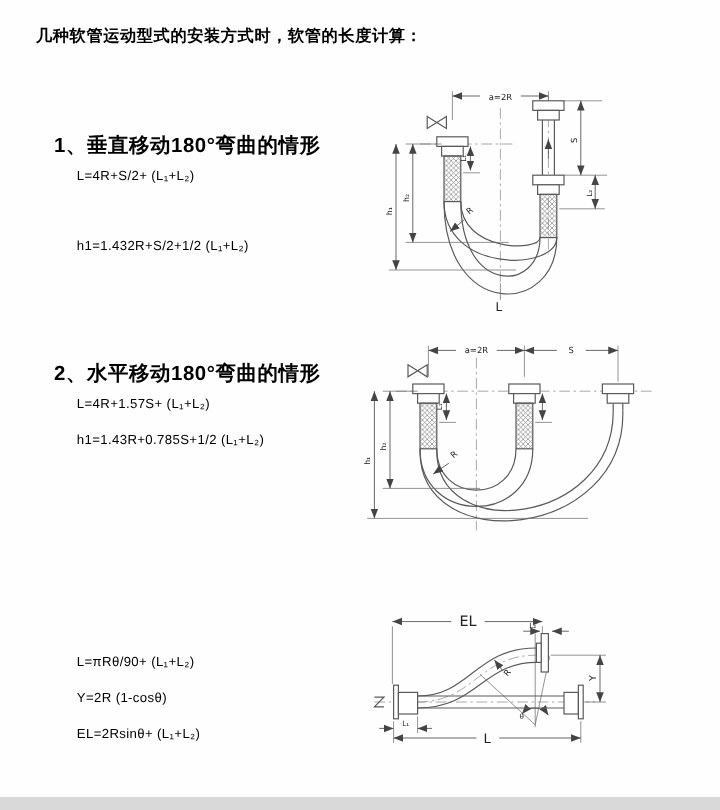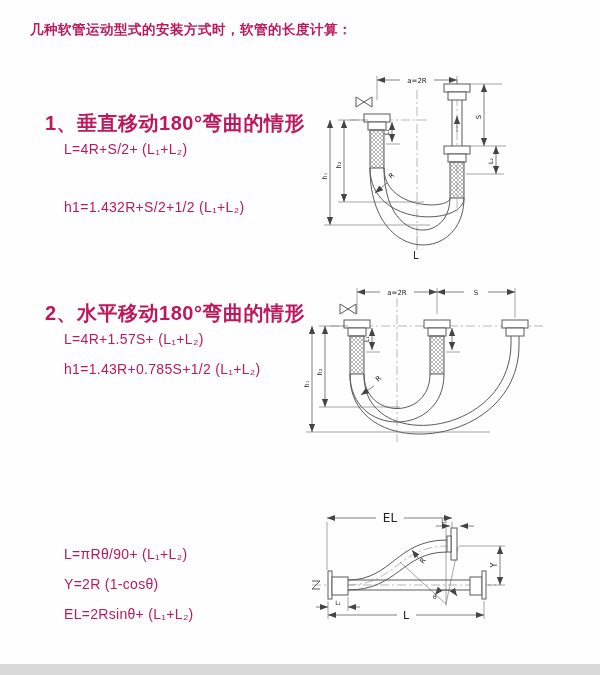--- a/index.html
+++ b/index.html
@@ -1,20 +1,20 @@
 <!DOCTYPE html>
 <html><head>
 <meta charset="utf-8">
 <style>
   html,body{margin:0;padding:0;background:#fff;}
   .page{position:relative;width:600px;height:675px;background:#fefefe;overflow:hidden;
-        font-family:"Liberation Sans","DejaVu Sans",sans-serif;color:#be185d;}
+        font-family:"Liberation Sans","DejaVu Sans",sans-serif;color:#000000;}
   .doc-title{position:absolute;left:30px;top:21px;font-size:13.5px;font-weight:bold;letter-spacing:0.5px;}
-  .sec-heading{position:absolute;font-size:20px;font-weight:bold;letter-spacing:0.5px;}
-  .formula{position:absolute;font-size:14px;font-weight:500;letter-spacing:0.3px;}
+  .sec-heading{position:absolute;font-size:17px;font-weight:bold;letter-spacing:0.5px;}
+  .formula{position:absolute;font-size:11px;font-weight:500;letter-spacing:0.3px;}
   .s1h{left:45px;top:110px;} .s1f0{left:64px;top:141px;} .s1f1{left:64px;top:171px;margin-top:28px;} .s1f2{left:64px;top:201px;}
   .s2h{left:45px;top:300px;} .s2f0{left:64px;top:331px;} .s2f1{left:64px;top:361px;} .s2f2{left:64px;top:391px;}
   .s3h{left:45px;top:515px;} .s3f0{left:64px;top:546px;} .s3f1{left:64px;top:576px;} .s3f2{left:64px;top:606px;}
   .diag{position:absolute;}
   .d1{left:312px;top:70px;} .d2{left:300px;top:282px;} .d3{left:300px;top:498px;}
   .ln{stroke:#5a5a5a;stroke-width:1;fill:none;}
   .thin{stroke:#6a6a6a;stroke-width:0.6;fill:none;}
   .dim{stroke:#4a4a4a;stroke-width:0.7;fill:none;}
   .cl{stroke:#8a8a8a;stroke-width:0.6;fill:none;stroke-dasharray:9 3 2 3;}
   .fit{fill:#fff;stroke:#5a5a5a;stroke-width:1;}

